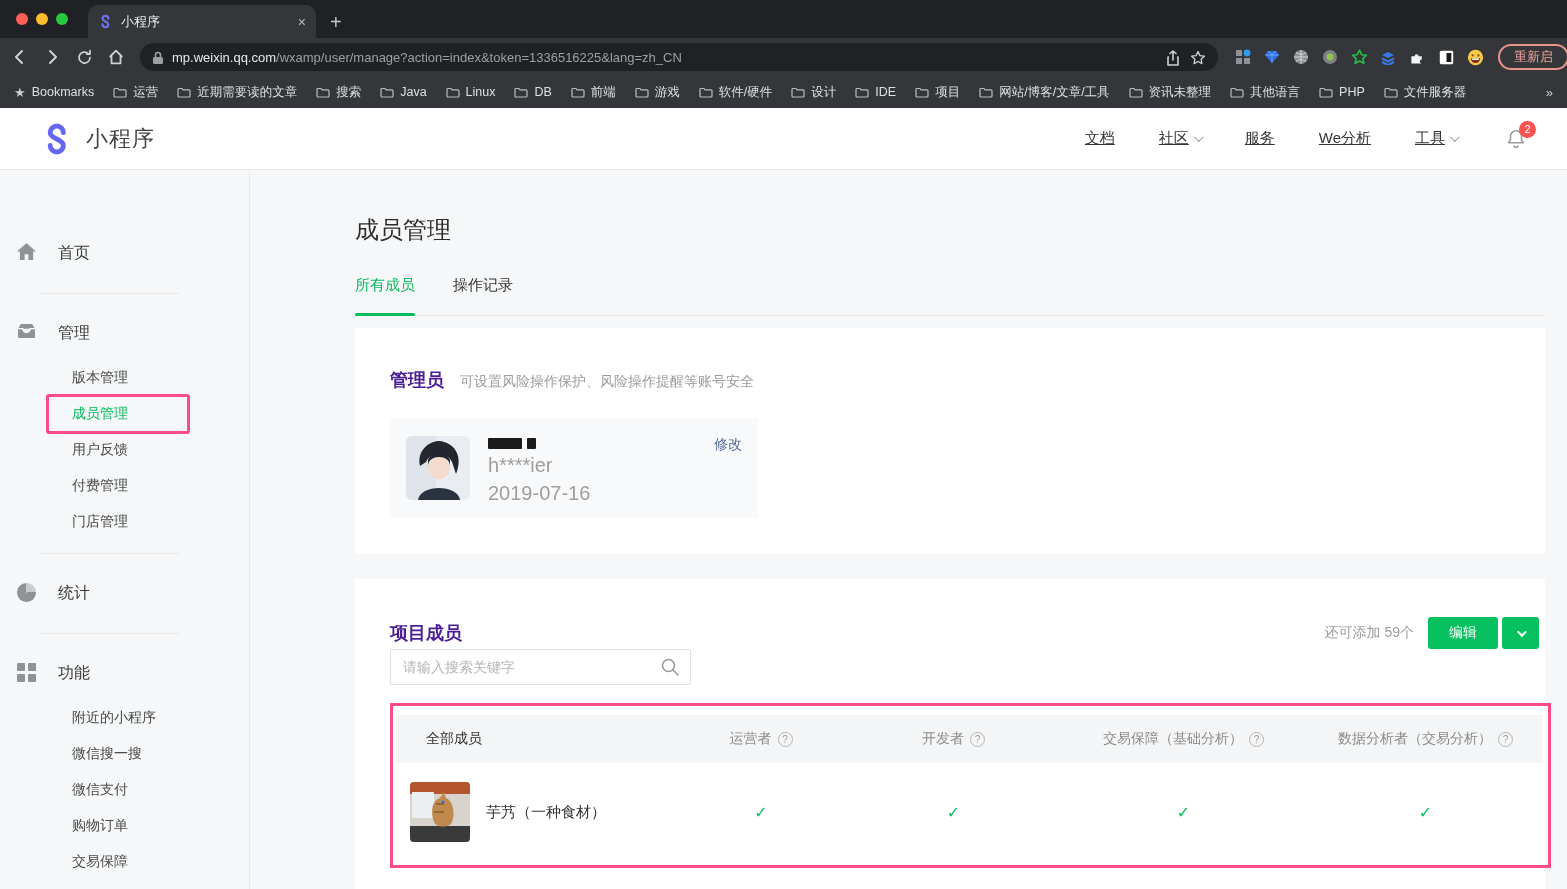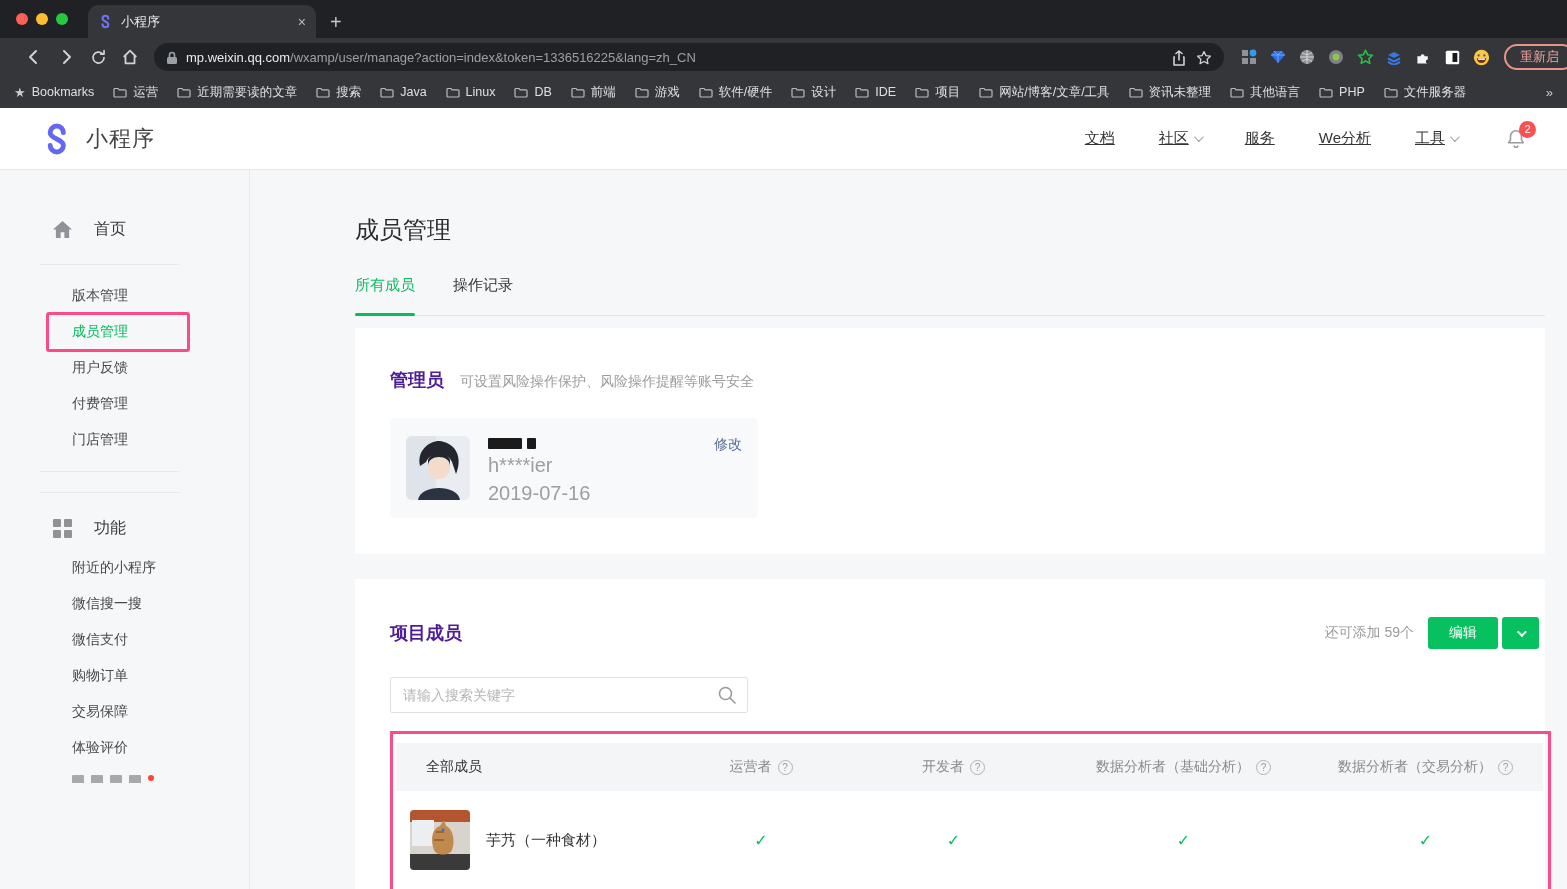--- a/index.html
+++ b/index.html
@@ -10,21 +10,21 @@
   .traffic { position:absolute; left:16px; top:13px; display:flex; gap:8px; }
   .traffic span { width:12px; height:12px; border-radius:50%; display:block; }
   .t-red{background:#ff5f57;} .t-yel{background:#febc2e;} .t-grn{background:#28c840;}
   .tab { margin-left:88px; width:228px; height:33px; background:#35363a; border-radius:10px 10px 0 0;
          display:flex; align-items:center; padding:0 10px; color:#e6e8ea; font-size:13px; gap:8px; }
   .tab .title { flex:1; }
   .tab .close { color:#b9bcbf; font-size:14px; cursor:default; }
   .newtab { color:#c3c6ca; font-size:20px; margin-left:14px; padding-bottom:4px; }
   .mini-logo-sm svg, .mini-logo svg { display:block; }
 
-  .toolbar { height:38px; background:#35363a; display:flex; align-items:center; padding:0 20px; gap:4px; }
+  .toolbar { height:38px; background:#35363a; display:flex; align-items:center; padding:0 6px; gap:4px; }
   .navbtn { width:28px; height:28px; display:flex; align-items:center; justify-content:center; }
   .urlfield { flex:1; max-width:1078px; height:28px; background:#202124; border-radius:15px; margin:0 6px;
               display:flex; align-items:center; padding:0 12px; gap:8px; min-width:0; }
   .urltext { font-size:13px; color:#e8eaed; white-space:nowrap; overflow:hidden; }
   .urltext .path { color:#9aa0a6; }
   .url-actions { display:flex; gap:10px; margin-left:auto; align-items:center; }
   .ext-row { display:flex; align-items:center; gap:11px; padding:0 6px; }
   .ext { width:18px; height:18px; position:relative; display:flex; align-items:center; justify-content:center; }
   .restart-pill { border:2px solid #e8948b; color:#f0a49c; font-size:13px; border-radius:14px; height:26px;
                   display:flex; align-items:center; padding:0 14px; margin-left:4px; margin-right:-28px; white-space:nowrap; }
@@ -43,21 +43,21 @@
   .appnav { margin-left:auto; display:flex; align-items:center; gap:44px; font-size:15px; color:#353535;text-decoration:underline; }
   .appnav .item { display:flex; align-items:center; gap:5px; cursor:default; }
   .caret { width:7px; height:7px; border-right:1.5px solid #9a9a9a; border-bottom:1.5px solid #9a9a9a; transform:rotate(45deg) translateY(-2px); }
   .bell { position:relative; margin-left:4px; }
   .badge { position:absolute; top:-7px; right:-9px; background:#fa5151; color:#fff; font-size:11px; min-width:17px; height:17px;
            border-radius:9px; display:flex; align-items:center; justify-content:center; padding:0 4px; }
 
   
   .content { display:flex; height:719px; background:#f5f7f8; }
   .sidebar { width:250px; border-right:1px solid #eaeaea; padding-top:44px; flex-shrink:0; position:relative; }
-  .side-row { display:flex; align-items:center; gap:22px; padding-left:52px; height:30px; font-size:16px; color:#3a3a3a; }
+  .side-row { display:flex; align-items:flex-start; gap:22px; padding-left:16px; height:30px; font-size:16px; color:#3a3a3a;margin-top:29px; }
   .side-hr { border-top:1px solid #e9e9e9; margin:20px 70px 20px 40px; }
   .sub { padding-left:72px; height:22px; margin:14px 0; font-size:14px; color:#4a4a4a; display:flex; align-items:center; position:relative; }
   .sub.active { color:#09bb5f; }
   .pink-box { position:absolute; left:46px; top:50%; transform:translateY(-50%); width:144px; height:40px;
               border:3px solid #fb4b88; border-radius:3px; pointer-events:none; }
   .icn { width:20px; display:flex; justify-content:center; }
   .grid4 { display:grid; grid-template-columns:8px 8px; grid-gap:3px; }
   .grid4 span { width:8px; height:8px; background:#8f9296; border-radius:1px; display:block; }
   .pie { width:19px; height:19px; border-radius:50%; background:conic-gradient(#c9cdd0 0 90deg, #8f9296 90deg 360deg); }
   .partial { display:flex; gap:7px; padding-left:72px; margin-top:16px; align-items:flex-start; height:8px; overflow:hidden; }
@@ -89,21 +89,21 @@
 
   .card2 { margin-top:25px; padding:38px 6px 28px 35px; height:352px; }
   .pm-head { display:flex; align-items:center; }
   .pm-right { margin-left:auto; display:flex; align-items:center; gap:14px; }
   .remaining { font-size:14px; color:#9b9b9b; }
   .btn-green { background:#07c160; color:#fff; font-size:14px; border:none; height:32px; border-radius:3px; padding:0 21px; }
   .btn-caret { background:#07c160; width:37px; height:32px; border-radius:3px; border:none; display:flex; align-items:center; justify-content:center; }
   .btn-caret .caret { border-color:#fff; border-width:2px; transform:rotate(45deg) translateY(-2px); }
   .btn-group { display:flex; gap:4px; }
 
-  .searchwrap { margin-top:28px; position:relative; width:358px; }
+  .searchwrap { position:relative; width:301px; }
   .searchwrap input { width:100%; height:36px; border:1px solid #e0e0e0; border-radius:2px; padding:0 40px 0 12px; font-size:14px; color:#333; background:#fff; outline:none; }
   .searchwrap input::placeholder { color:#b5b5b5; }
   .search-icon { position:absolute; right:11px; top:8px; }
 
   .annotation { margin-top:18px; border:3px solid #fb4b88; padding:9px 5px 4px 3px; width:1161px; }
   .mtable { width:100%; }
   .mrow { display:grid; grid-template-columns:280px 170px 215px 245px 239px; align-items:center; }
   .mhead { background:#f4f5f6; height:48px; font-size:14px; }
   .mhead .first { padding-left:30px; color:#333; }
   .mhead .col { color:#8a8a8a; text-align:center; display:flex; align-items:center; justify-content:center; gap:6px; }
@@ -432,38 +432,53 @@
     <div class="side-row">
       <span class="icn">
         <svg width="19" height="17" viewBox="0 0 20 18">
             <path d="M10 0 L20 9 h-3 v9 h-5 v-6 h-4 v6 H3 V9 H0 z" fill="#8f9296"></path>
           </svg>
       </span>
       <span>首页</span>
     </div>
     <div class="side-hr"></div>
 
+    <div class="side-row">
+      <span class="icn">
+        <svg width="19" height="16" viewBox="0 0 20 17">
+            <path d="M1 6 L4 1 h12 l3 5 v9 a1 1 0 0 1 -1 1 H2 a1 1 0 0 1 -1-1 z M1 6 h5 a4 4 0 0 0 8 0 h5" fill="#8f9296"></path>
+            <path d="M1 6 h5 a4 4 0 0 0 8 0 h5" fill="none" stroke="#fff" stroke-width="1.4"></path>
+          </svg>
+      </span>
+      <span>管理</span>
+    </div>
     <div class="sub">
         <span>版本管理</span>
       </div>
     <div class="sub active">
       <span>成员管理</span>
       <span class="pink-box"></span>
     </div>
     <div class="sub">
         <span>用户反馈</span>
       </div>
     <div class="sub">
         <span>付费管理</span>
       </div>
     <div class="sub">
         <span>门店管理</span>
       </div>
     <div class="side-hr"></div>
 
+    <div class="side-row">
+      <span class="icn">
+          <span class="pie"></span>
+        </span>
+      <span>统计</span>
+    </div>
     <div class="side-hr"></div>
 
     <div class="side-row">
       <span class="icn">
           <span class="grid4">
             <span></span>
             <span></span>
             <span></span>
             <span></span>
           </span>
@@ -563,21 +578,21 @@
             <span class="first">全部成员</span>
             <span class="col">
                 <span>运营者</span>
                 <span class="qmark">?</span>
               </span>
             <span class="col">
                 <span>开发者</span>
                 <span class="qmark">?</span>
               </span>
             <span class="col">
-                <span>数据分析者（基础分析）</span>
+                <span>交易保障（基础分析）</span>
                 <span class="qmark">?</span>
               </span>
             <span class="col">
                 <span>数据分析者（交易分析）</span>
                 <span class="qmark">?</span>
               </span>
           </div>
           <div class="mrow mbody">
             <span class="member-cell">
               <span class="avatar60">

